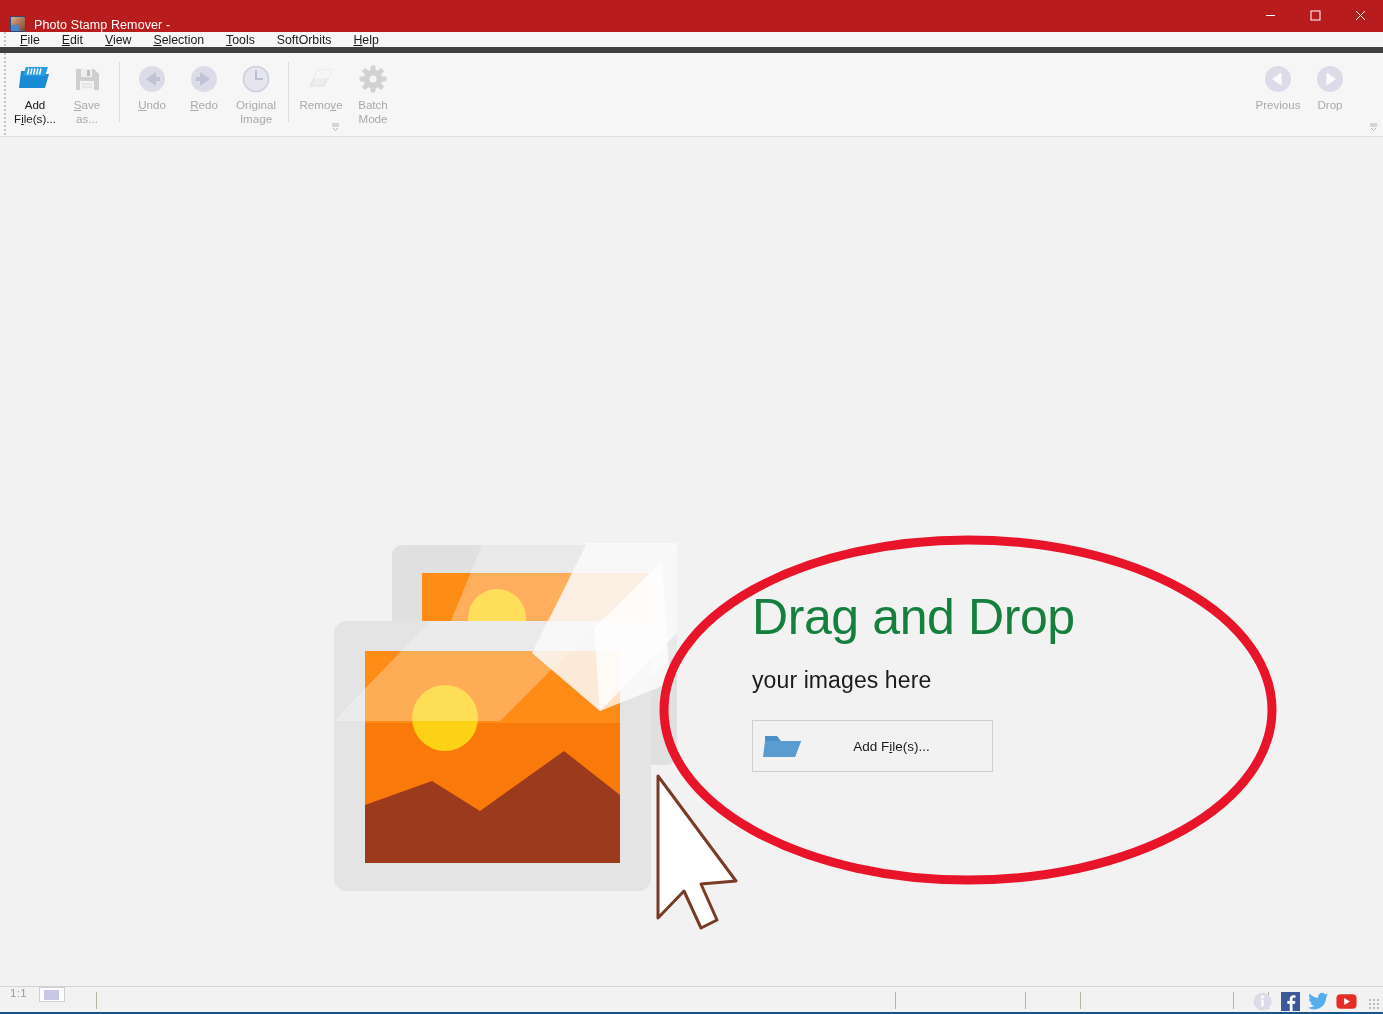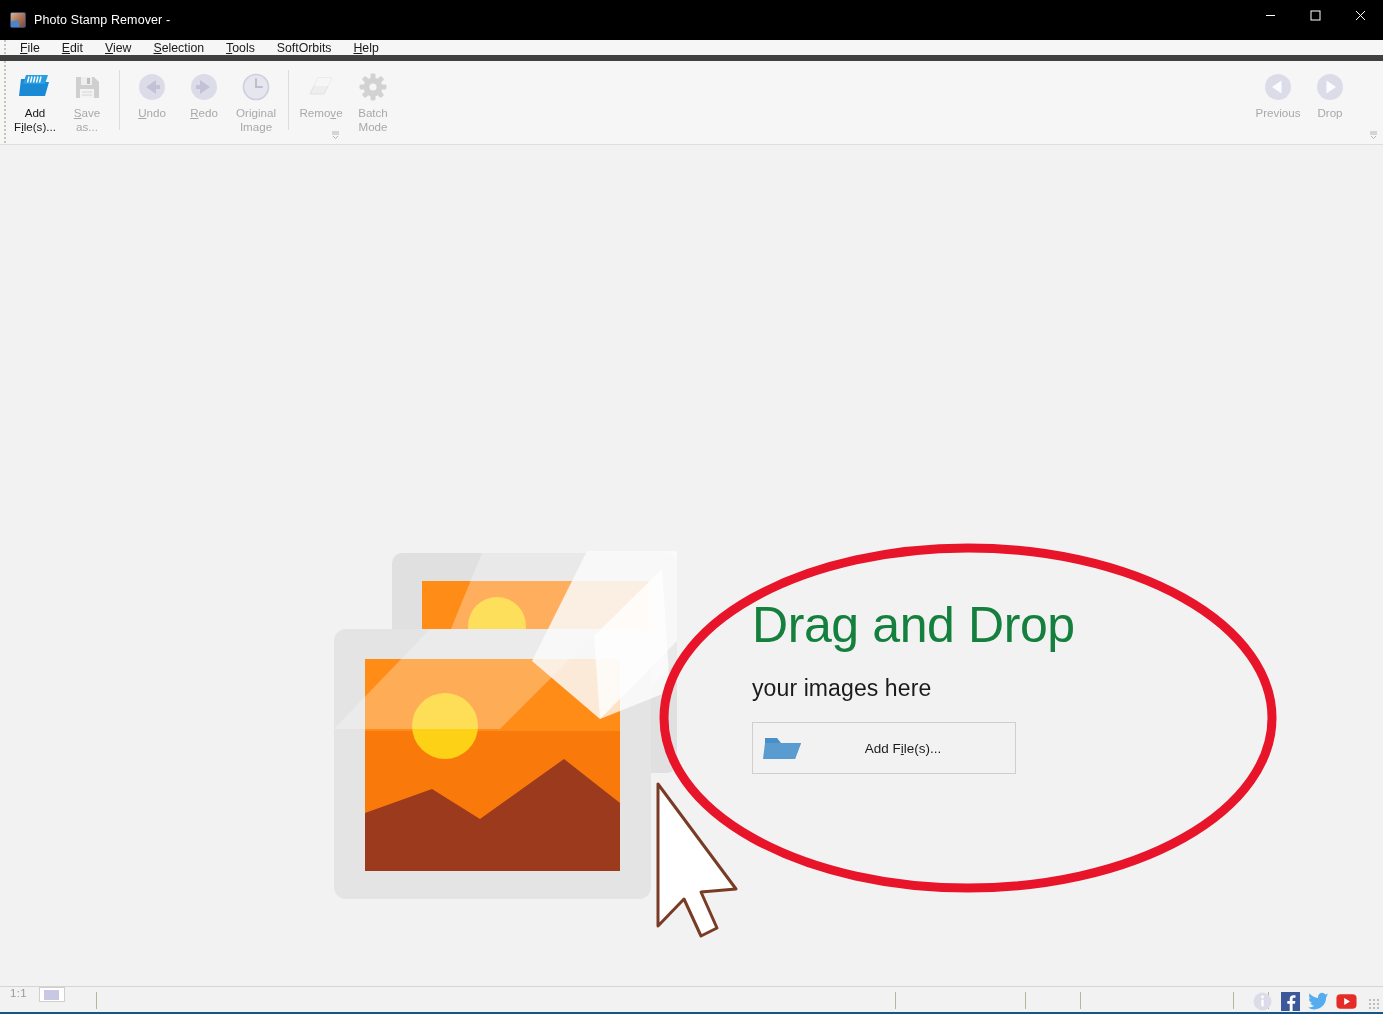--- a/index.html
+++ b/index.html
@@ -11,23 +11,23 @@
   }
   #app {
     position: relative;
     width: 1383px; height: 1014px;
     background: #f2f2f2;
     display: flex; flex-direction: column;
   }
 
   
   .titlebar {
-    height: 40px; min-height: 31px;
-    background: #000000;
-    display: flex; align-items: center;
+    height: 32px; min-height: 31px;
+    background: #b91c1c;
+    display: flex; align-items: flex-end;
     color: #ffffff;
     position: relative;
     user-select: none;
   }
   .title-icon {
     width: 16px; height: 16px;
     margin-left: 10px; margin-right: 8px;
     border-radius: 2px;
     background:
       linear-gradient(135deg, #d9b38c 0%, #b5785a 45%, #7d4a33 100%);
@@ -138,22 +138,22 @@
   .dnd-title {
     font-size: 50px; font-weight: 300; color: #15803d;
     line-height: 1.0; letter-spacing: -0.4px;
     white-space: nowrap;
   }
   .dnd-sub {
     font-size: 23px; font-weight: 400; color: #1b1b1b;
     margin-top: 25px; letter-spacing: .1px;
   }
   .addfile-btn {
-    margin-top: 20px;
-    width: 264px; height: 52px;
+    margin-top: 26px;
+    width: 241px; height: 52px;
     background: #f2f2f2;
     border: 1px solid #cfcfcf;
     display: flex; align-items: center;
     position: relative;
   }
   .addfile-ico { margin-left: 9px; display:flex; }
   .addfile-lbl {
     position: absolute; left: 0; right: 0; text-align: center;
     font-size: 13.5px; color: #1b1b1b;
     padding-left: 38px;

